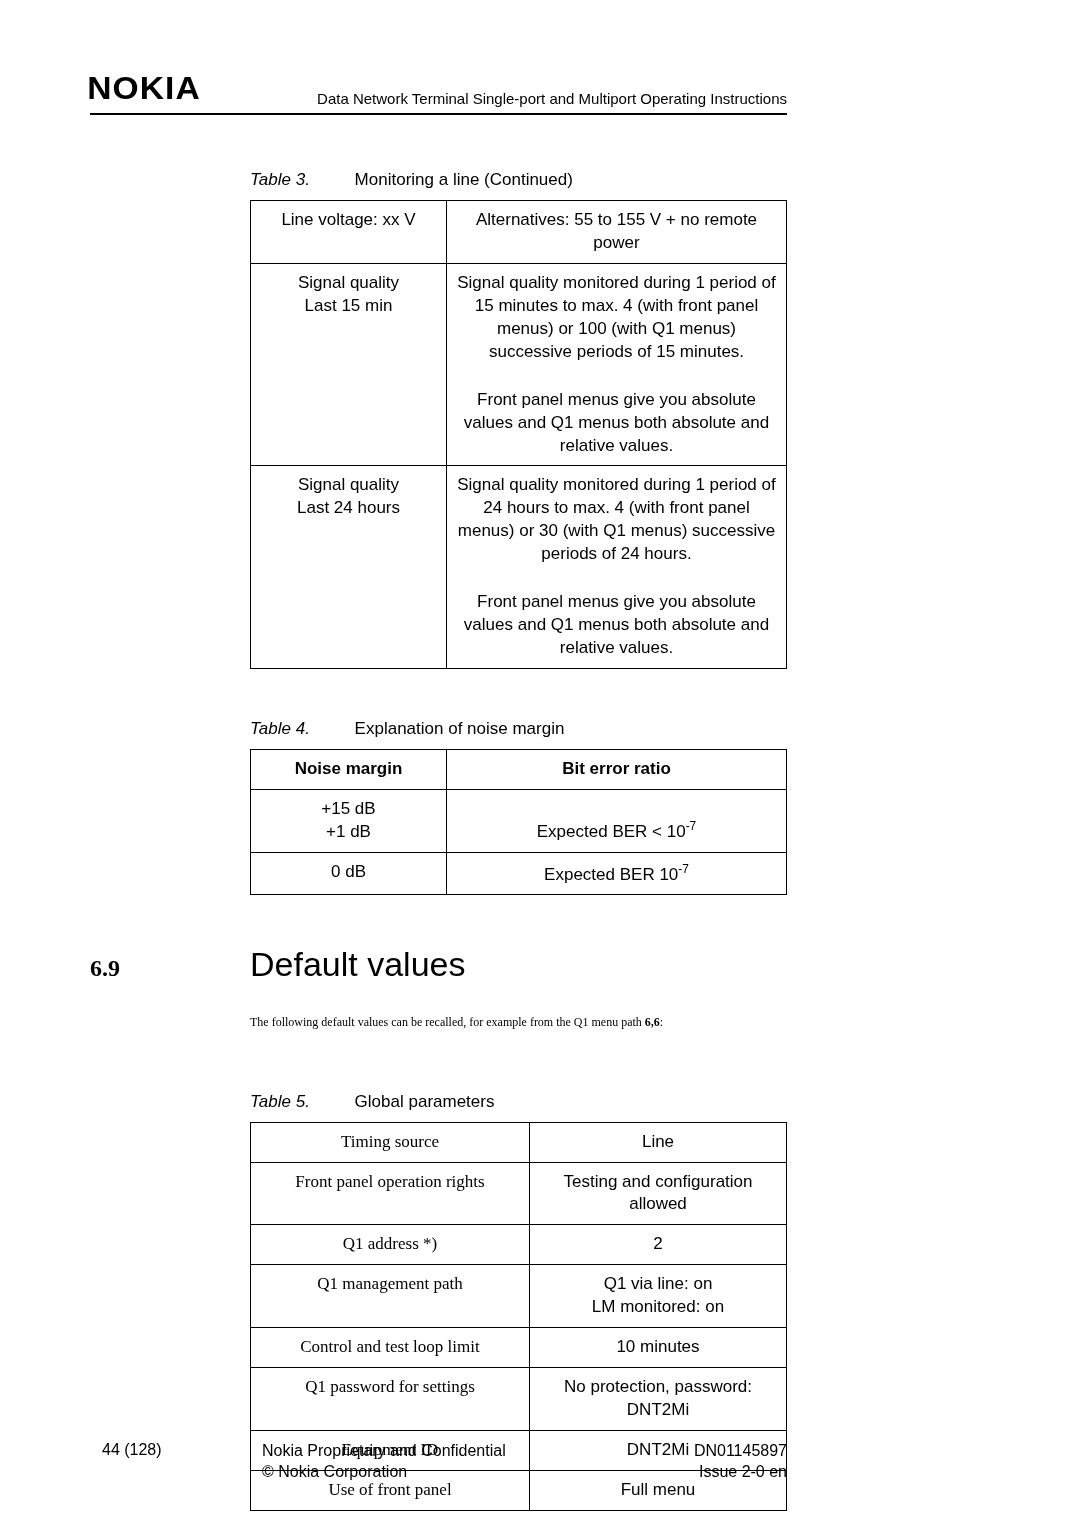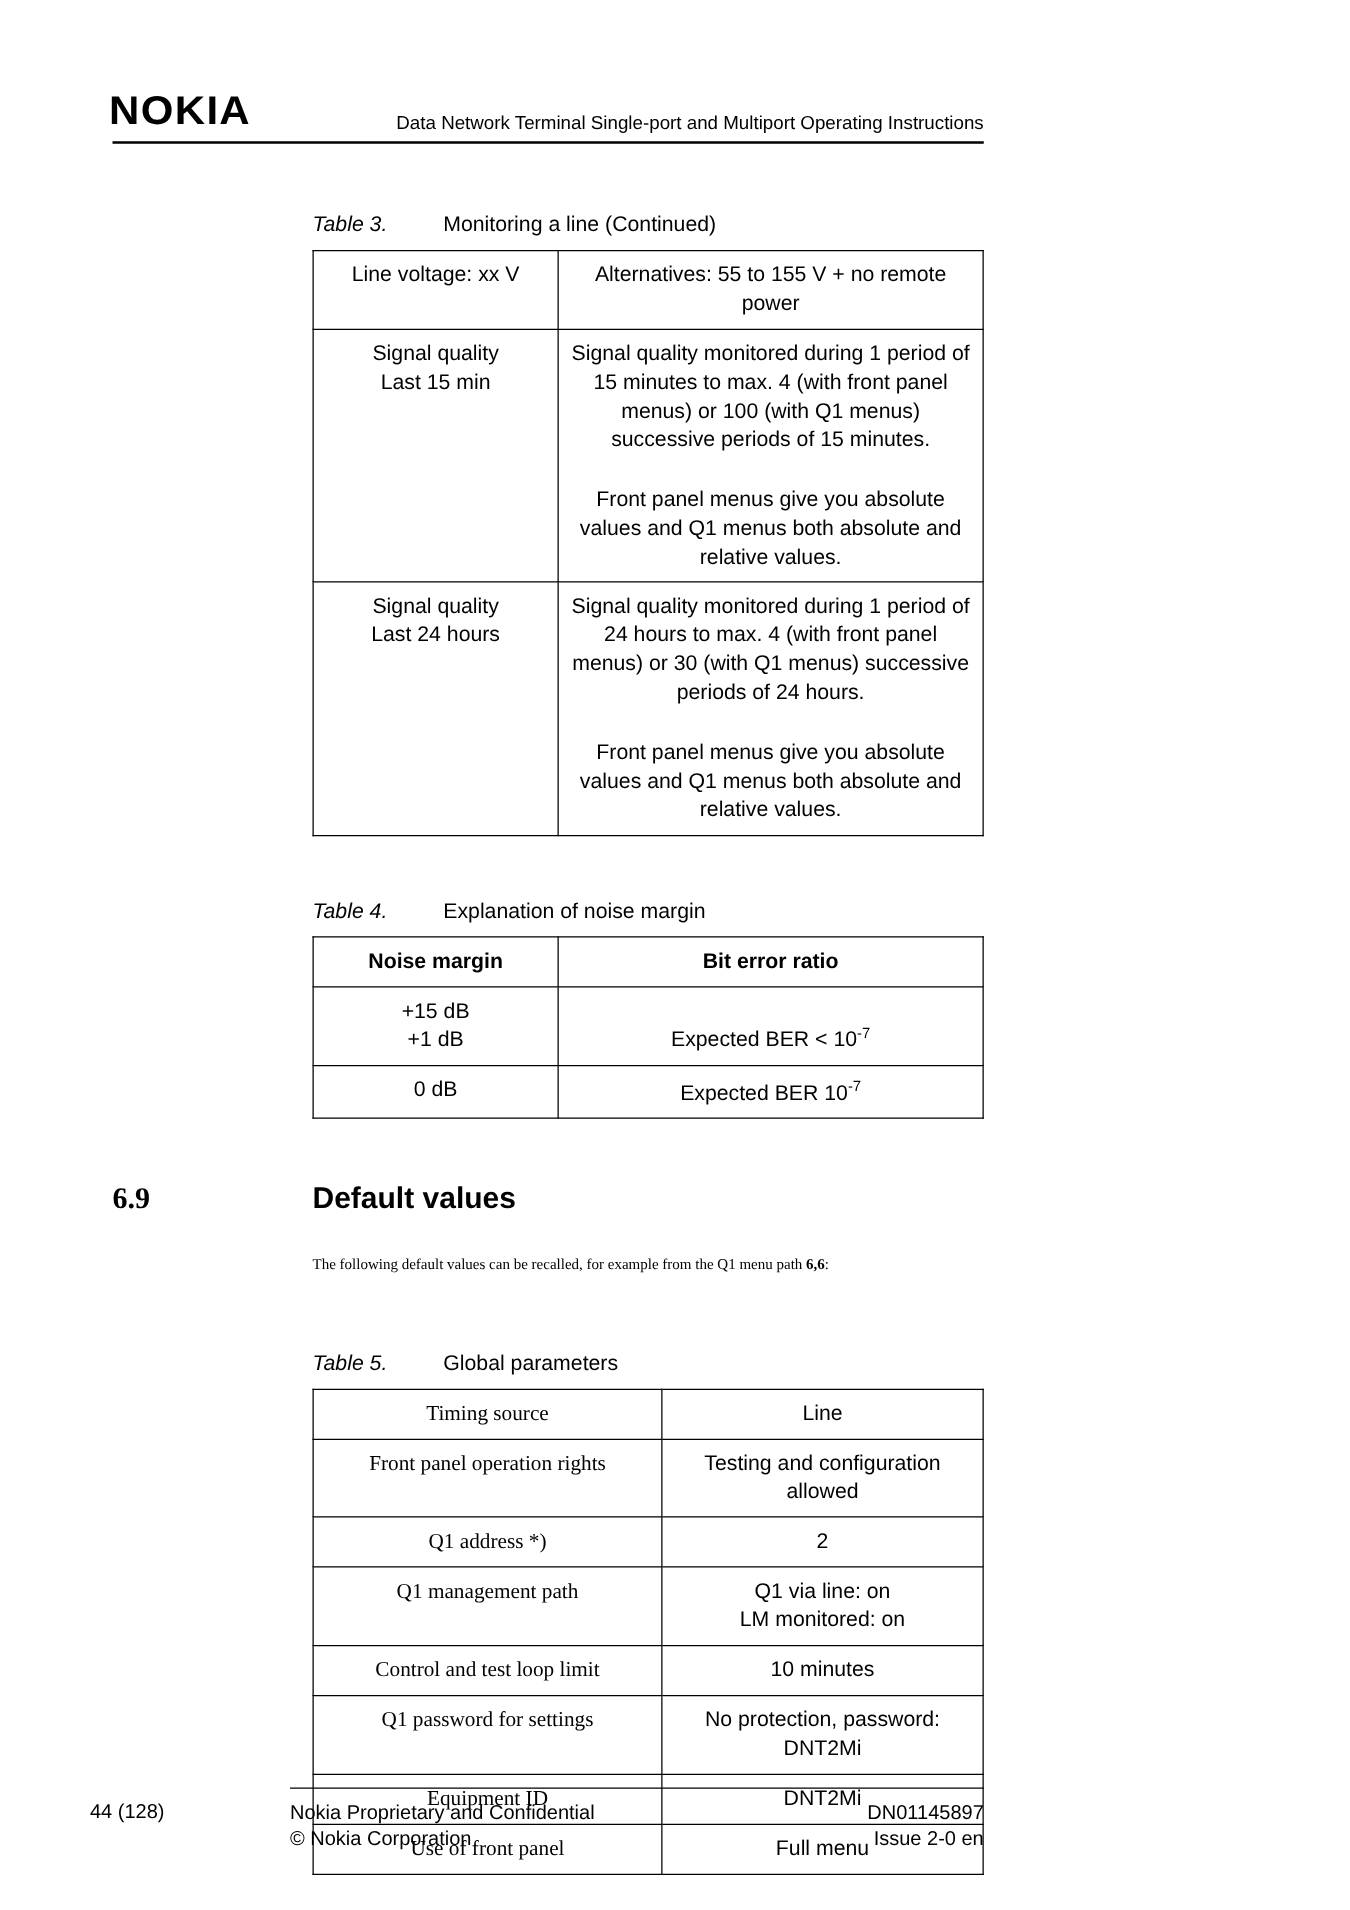--- a/index.html
+++ b/index.html
@@ -72,32 +72,32 @@
   }
   .section-num {
     font-family: Liberation Serif, serif;
     font-weight: bold;
     font-size: 24px;
     width: 160px;
     margin-left: -160px;
     flex: 0 0 160px;
   }
   .section-title {
-    font-weight: bold;
-    font-size: 24px;
+    font-weight: normal;
+    font-size: 34px;
   }
   .body-text {
     font-family: "Times New Roman", Times, serif;
     font-size: 12px;
     line-height: 1.35;
     margin-bottom: 61px;
   }
   .footer {
     position: absolute;
-    left: 72px;
+    left: 102px;
     right: 90px;
     bottom: 45px;
   }
   .footer-rule {
     border-top: 1.5px solid #000;
     margin: 0 0 10px 160px;
   }
   .footer-row {
     display: flex;
     font-size: 16px;

